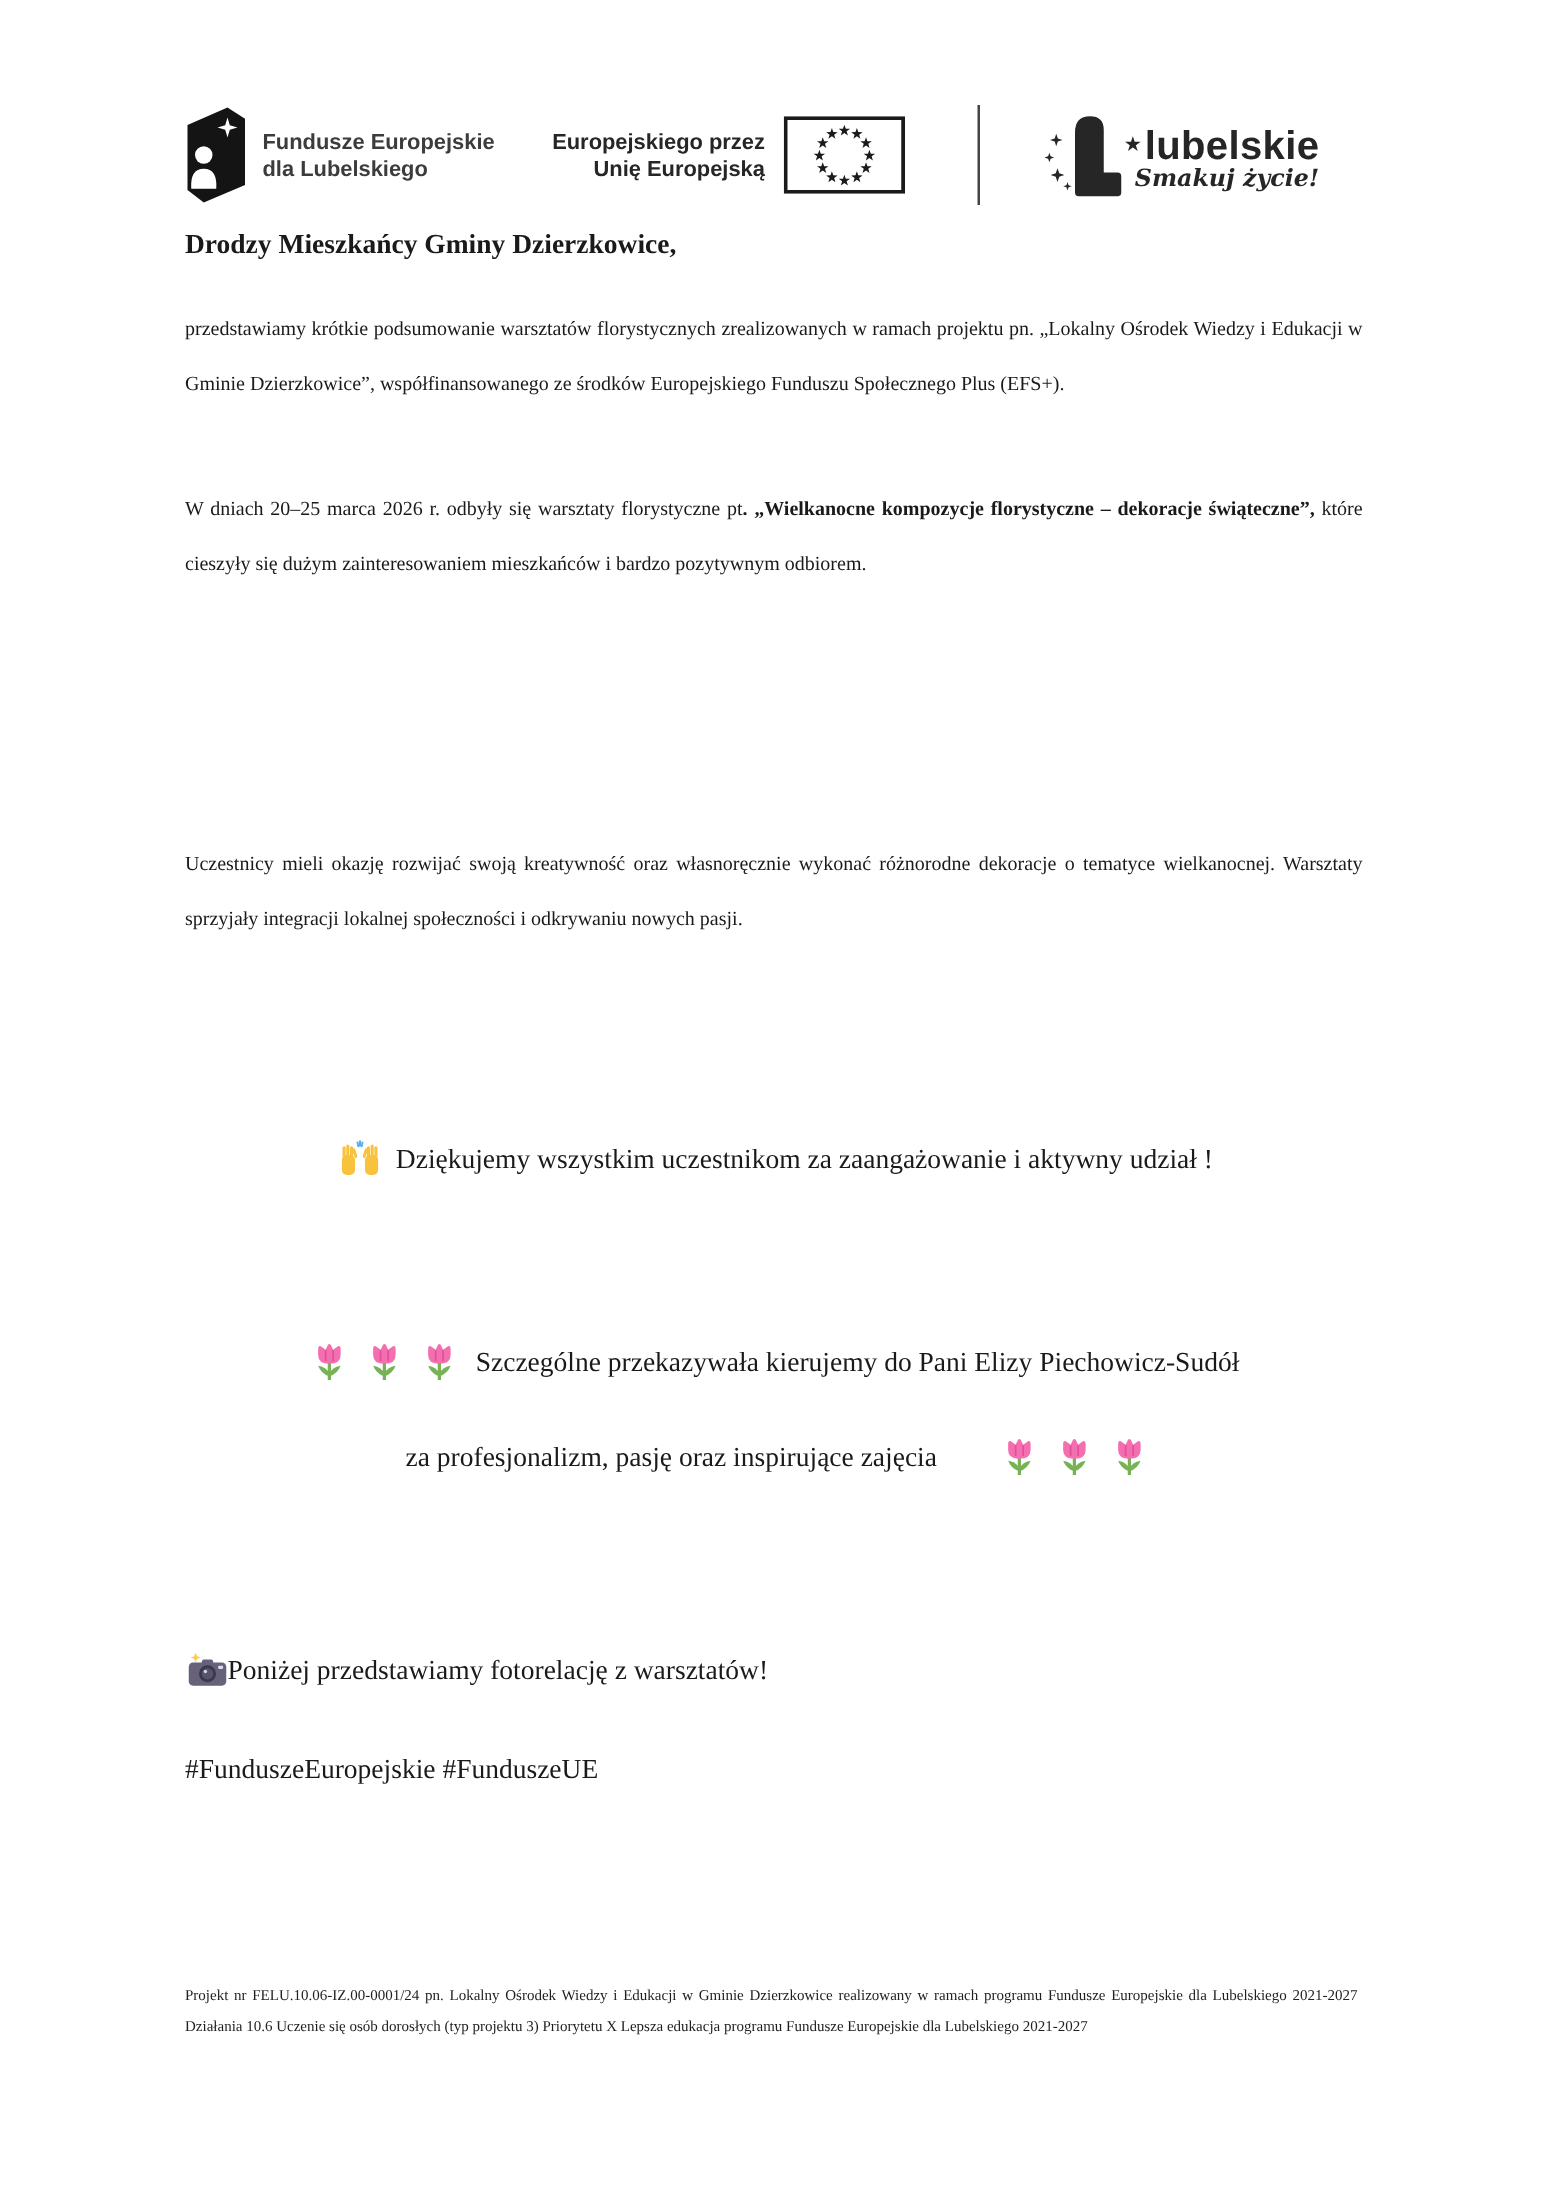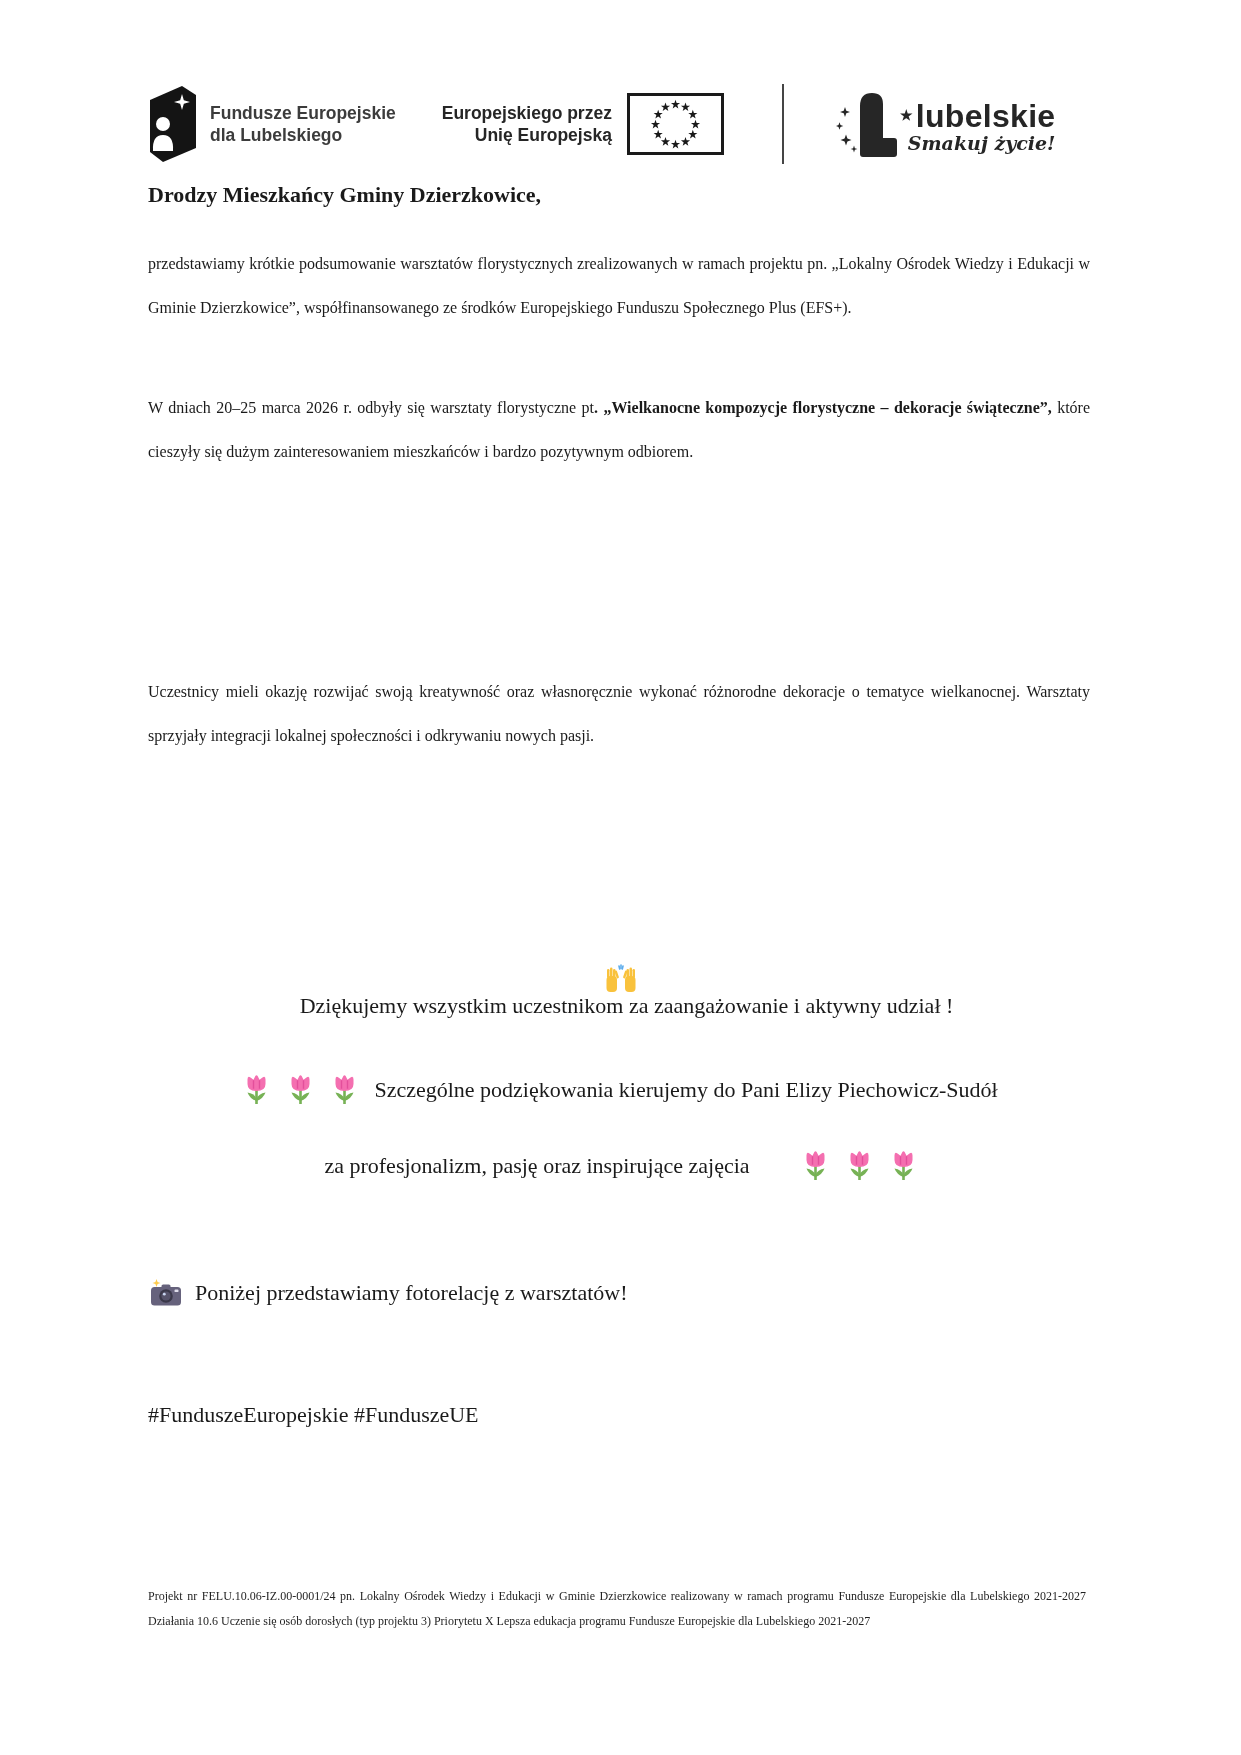--- a/index.html
+++ b/index.html
@@ -25,30 +25,30 @@
 
   
   .salutation{position:absolute;left:148px;top:182px;font-size:22px;font-weight:bold;}
   .para{position:absolute;left:148px;width:942px;font-size:16px;line-height:44px;
         text-align:justify;}
   .p1{top:226px}.p2{top:370px}.p3{top:512px}.p4{top:654px}
   .bold{font-weight:bold;}
 
   .center-row{position:absolute;left:0;width:1241px;display:flex;justify-content:center;
               align-items:center;font-size:22px;}
-  .thanks{top:964px;flex-direction:column;}
+  .thanks{top:912px;}
   .thanks .txt{margin-left:12px;}
   .tulips1{top:1074px;}
   .tulips1 .txt{margin-left:16px;}
   .tulips2{top:1150px;gap:36px;}
   .tulips2 .tulip-group{margin-left:16px;}
   .tulip-group{display:inline-flex;gap:17px;align-items:flex-end;}
 
-  .camera-row{position:absolute;left:150px;top:1279px;display:flex;align-items:center;
-              gap:13px;font-size:22px;}
+  .camera-row{position:absolute;left:150px;top:1322px;display:flex;align-items:center;
+              font-size:22px;}
   .hashtags{position:absolute;left:148px;top:1402px;font-size:22px;}
 
   .footer{position:absolute;left:148px;top:1584px;width:938px;font-size:12px;
           line-height:25px;text-align:justify;color:#1f1f1f;}
 
   svg{display:block;}
 </style>
 </head>
 <body>
 
@@ -162,21 +162,21 @@
     <path d="M10.5 6.2 L10.5 14.8 M16.5 6.2 L16.5 14.8" stroke="#E34F9B" stroke-width="1.4" fill="none"></path>
   </svg>
         <svg class="tulip" width="27" height="32" viewBox="0 0 27 32">
     <path d="M13.5 16 L13.5 30" stroke="#77B255" stroke-width="2.6" fill="none"></path>
     <path d="M13.5 27 Q7 25 4.5 18.5 Q11.5 19.5 13.5 25 Z" fill="#77B255"></path>
     <path d="M13.5 27 Q20 25 22.5 18.5 Q15.5 19.5 13.5 25 Z" fill="#77B255"></path>
     <path d="M4.5 5.5 Q4.5 1.5 7.5 3.5 L10.5 5.8 L12.2 2.2 Q13.5 0.2 14.8 2.2 L16.5 5.8 L19.5 3.5 Q22.5 1.5 22.5 5.5 L22.5 10 Q22.5 17 13.5 17 Q4.5 17 4.5 10 Z" fill="#F46FB0"></path>
     <path d="M10.5 6.2 L10.5 14.8 M16.5 6.2 L16.5 14.8" stroke="#E34F9B" stroke-width="1.4" fill="none"></path>
   </svg>
       </span>
-    <span class="txt">Szczególne podziękowania kierujemy do Pani Elizy Piechowicz-Sudół</span>
+    <span class="txt">Szczególne przekazywała kierujemy do Pani Elizy Piechowicz-Sudół</span>
   </div>
 
   <div class="center-row tulips2">
     <span class="txt">za profesjonalizm, pasję oraz inspirujące zajęcia</span>
     <span class="tulip-group">
         <svg class="tulip" width="27" height="32" viewBox="0 0 27 32">
     <path d="M13.5 16 L13.5 30" stroke="#77B255" stroke-width="2.6" fill="none"></path>
     <path d="M13.5 27 Q7 25 4.5 18.5 Q11.5 19.5 13.5 25 Z" fill="#77B255"></path>
     <path d="M13.5 27 Q20 25 22.5 18.5 Q15.5 19.5 13.5 25 Z" fill="#77B255"></path>
     <path d="M4.5 5.5 Q4.5 1.5 7.5 3.5 L10.5 5.8 L12.2 2.2 Q13.5 0.2 14.8 2.2 L16.5 5.8 L19.5 3.5 Q22.5 1.5 22.5 5.5 L22.5 10 Q22.5 17 13.5 17 Q4.5 17 4.5 10 Z" fill="#F46FB0"></path>

